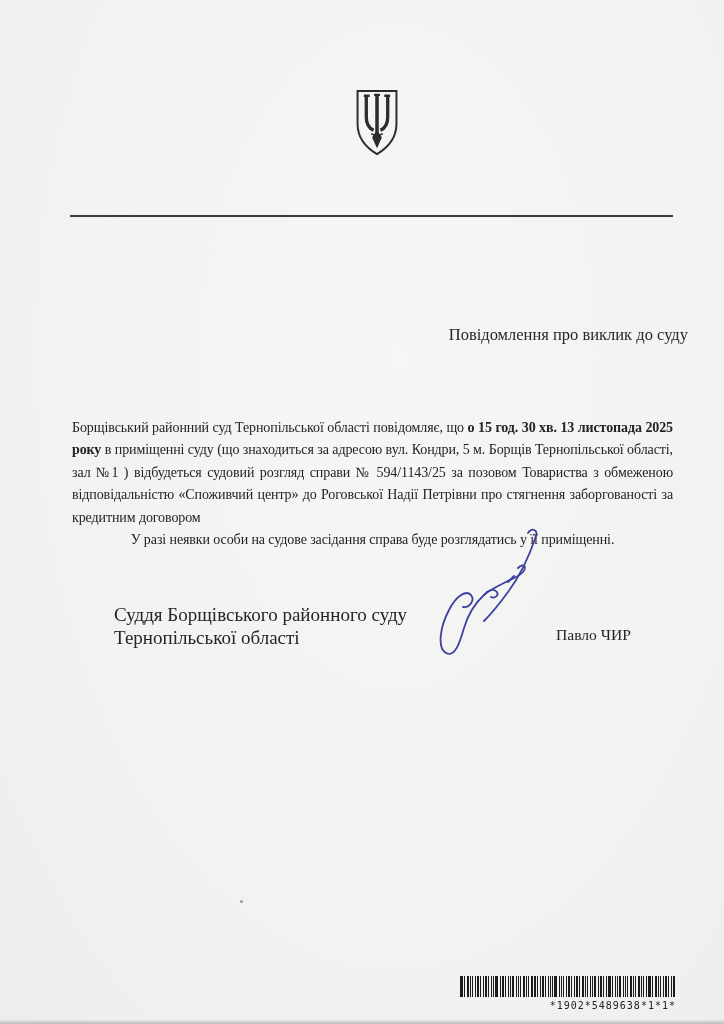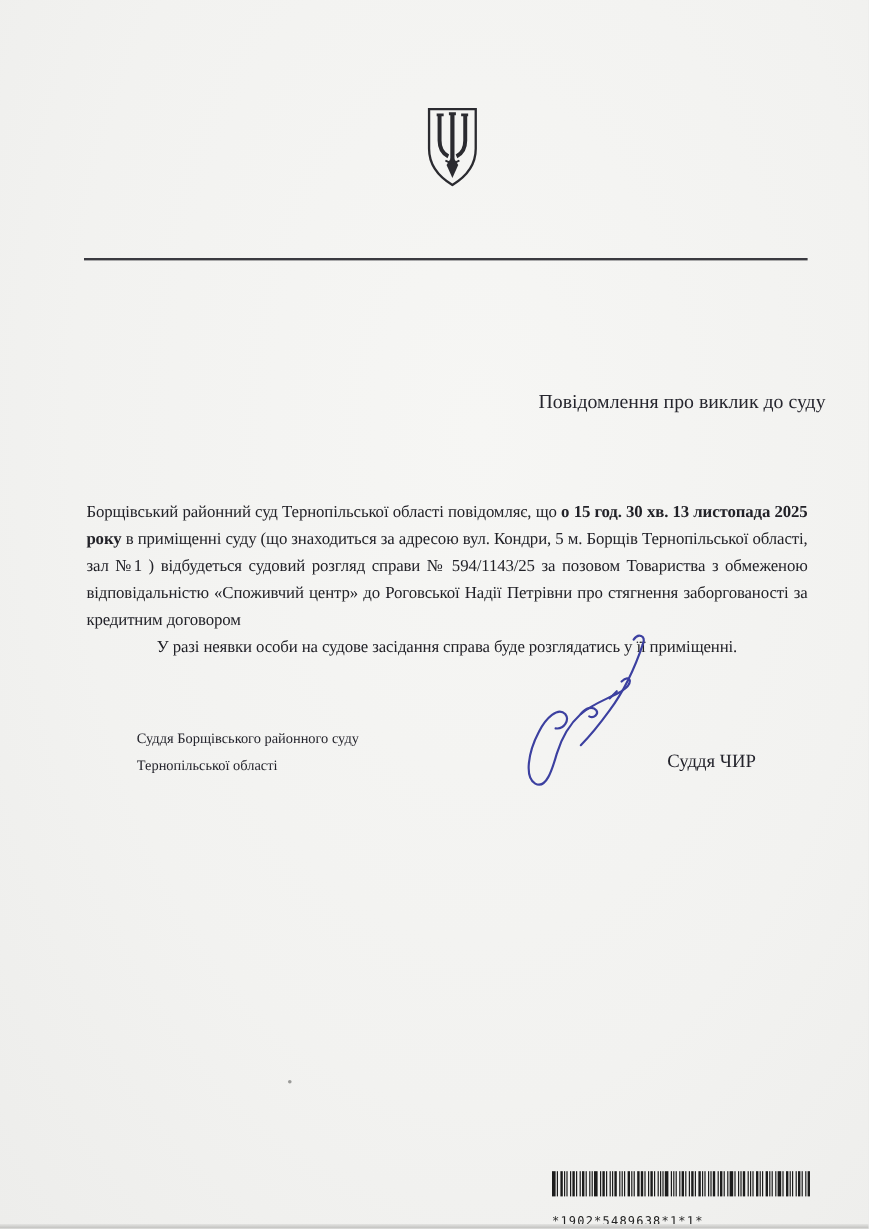--- a/index.html
+++ b/index.html
@@ -36,35 +36,35 @@
   .body-text{
     position:absolute;left:72px;top:394px;width:601px;
     font-size:14px;line-height:22.4px;color:#222228;
     text-align:justify;letter-spacing:-0.1px;margin-top:23px;
   }
   .body-text p{margin:0;}
   .p-request{white-space:nowrap;padding-left:42px;text-align:left;}
   .p-absence{white-space:nowrap;text-align:center;}
   .judge-block{
     position:absolute;left:114px;top:604px;
-    font-size:12px;line-height:22.5px;color:#24242c;
+    font-size:19px;line-height:22.5px;color:#24242c;
   }
   .judge-name{
     position:absolute;left:556px;top:626px;
     font-size:15.6px;color:#24242c;white-space:nowrap;
   }
   .signature-svg{position:absolute;left:424px;top:522px;width:126px;height:152px;}
   .barcode{position:absolute;left:460px;top:976px;width:216px;}
   .barcode-bars{
     display:flex;justify-content:space-between;align-items:stretch;
     height:21px;width:216px;
   }
   .barcode-bars .bar{background:#1c1c1c;height:21px;flex:0 0 auto;}
   .barcode-caption{
-    margin-top:16px;text-align:left;
+    margin-top:3px;text-align:right;
     font-family:"DejaVu Sans Mono",monospace;
     font-size:10px;letter-spacing:1px;color:#222;white-space:nowrap;
   }
   .scan-edge-bottom{
     position:absolute;left:0;bottom:0;width:724px;height:4px;
     background:linear-gradient(to bottom,#e4e4e2,#bdbdbb);
   }
   .speck{position:absolute;width:3px;height:3px;border-radius:50%;background:#9a9a98;}
 </style>
 </head>
@@ -101,21 +101,21 @@
       <path d="M94 46 C101 39 105 47 94 54 C81 61 69 65 60 73 C50 82 44 93 40 106 C36 120 31 136 22 131 C13 126 16 105 25 88 C31 76 41 67 47 73 C51 78 46 86 39 85"></path>
       <path d="M60 73 C64 68 70 66 73 70 C75 73 71 77 67 75"></path>
       <path d="M84 60 L90 54"></path>
     </g>
   </svg>
 
   <div class="judge-block">
     <div>Суддя Борщівського районного суду</div>
     <div>Тернопільської області</div>
   </div>
-  <div class="judge-name">Суддя ЧИР</div>
+  <div class="judge-name">Павло ЧИР</div>
 
   <div class="barcode">
     <div class="barcode-bars" id="barcode-bars">
         <span class="bar" style="width: 3px;"></span>
         <span class="bar" style="width: 1px;"></span>
         <span class="bar" style="width: 2px;"></span>
         <span class="bar" style="width: 1px;"></span>
         <span class="bar" style="width: 1px;"></span>
         <span class="bar" style="width: 1px;"></span>
         <span class="bar" style="width: 2px;"></span>

